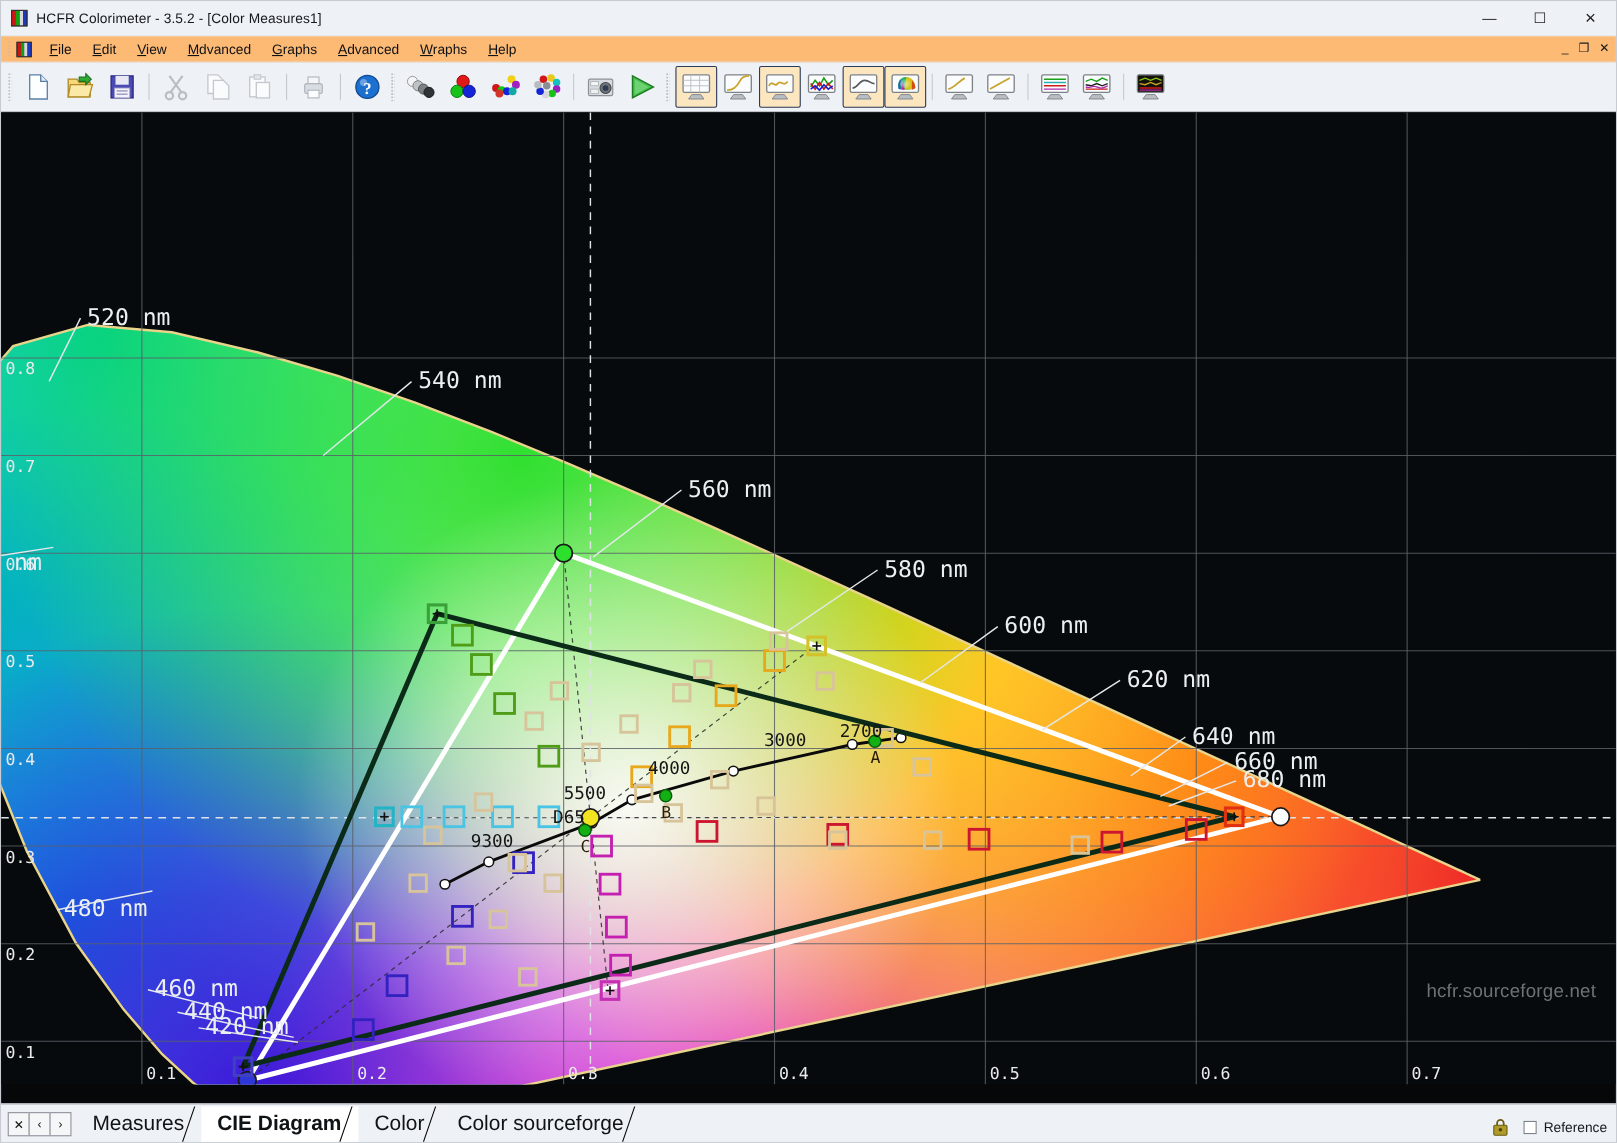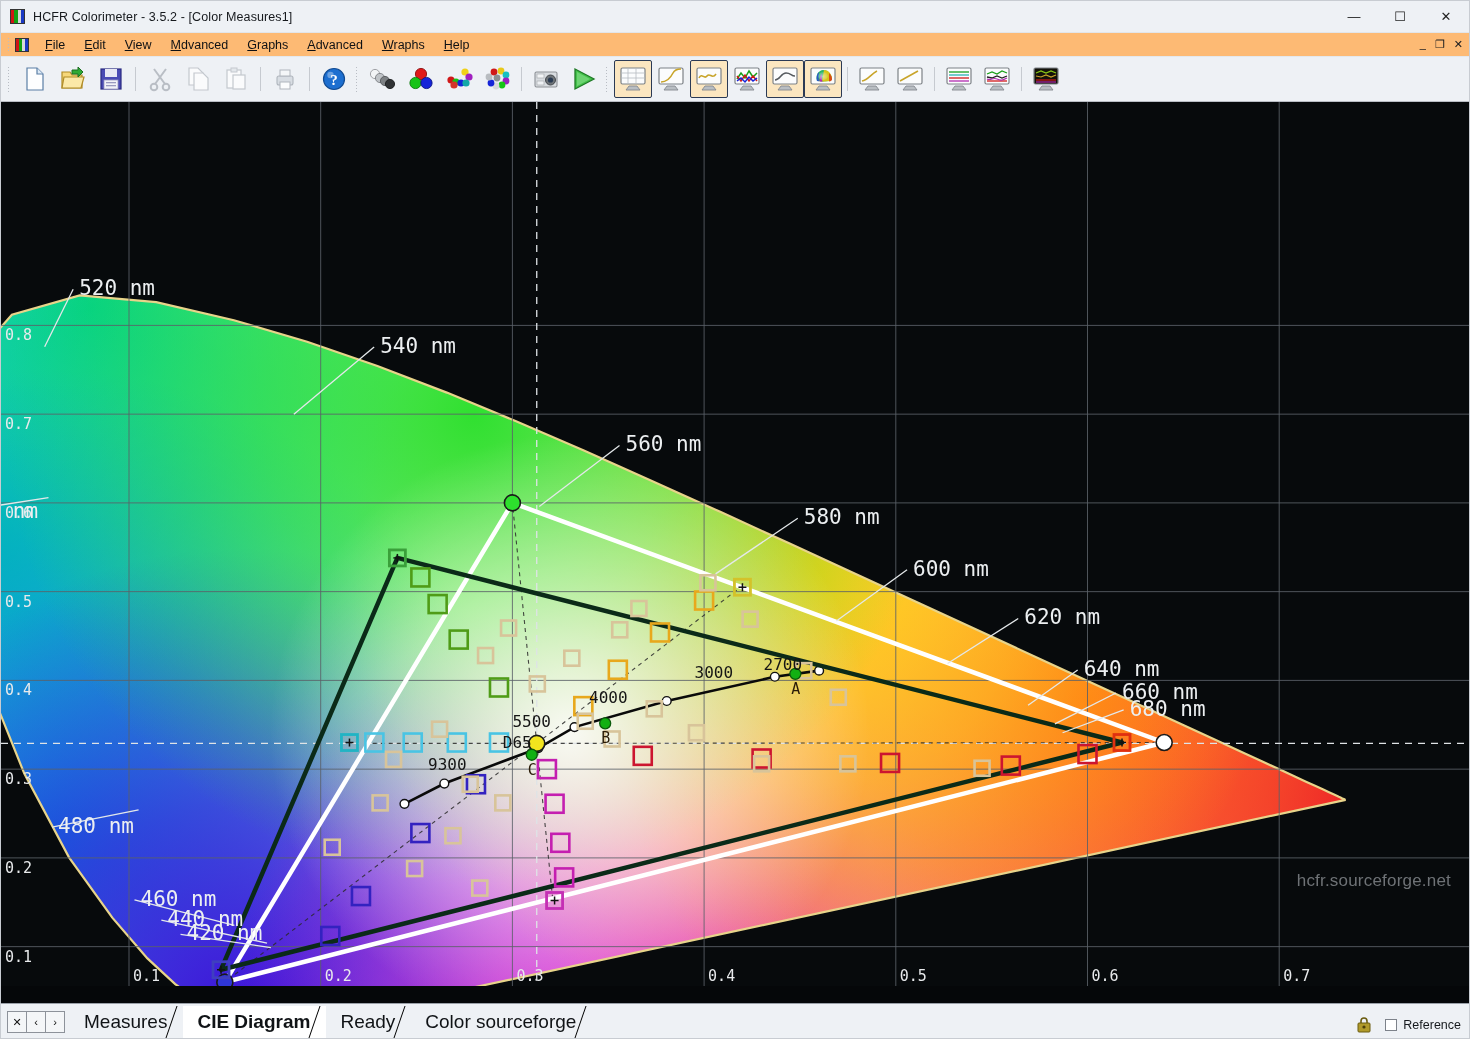--- a/index.html
+++ b/index.html
@@ -73,21 +73,21 @@
   }
   .tbbtn.active{background:#fbe6c0;border:1px solid #2b3a55;}
   .tbbtn svg{display:block;}
 
   
   .chartwrap{
     flex:1 1 auto;position:relative;background:#050709;overflow:hidden;
   }
   .chart-svg{position:absolute;left:0;top:0;}
   .watermark{
-    position:absolute;right:18px;bottom:112px;
+    position:absolute;right:18px;bottom:92px;
     color:#6e7276;font-size:17px;font-family:"Liberation Sans",sans-serif;
     letter-spacing:.2px;
   }
 
   
   .tabstrip{
     height:34px;flex:0 0 34px;background:#eef1f5;display:flex;align-items:flex-end;
     border-top:1px solid #9aa0a8;position:relative;
   }
   .tabnav{display:flex;align-items:center;height:26px;margin:0 0 3px 6px;}
@@ -785,21 +785,21 @@
     <div class="tabs" id="tabs-host">
         <div class="tab">
           <span>Measures</span>
           <span class="slant"></span>
         </div>
         <div class="tab active">
           <span>CIE Diagram</span>
           <span class="slant"></span>
         </div>
         <div class="tab">
-          <span>Ready</span>
+          <span>Color</span>
           <span class="slant"></span>
         </div>
         <div class="tab">
           <span>Color sourceforge</span>
           <span class="slant"></span>
         </div>
       </div>
     <div class="tabright">
       <svg class="lockicon" viewBox="0 0 18 18">
         <rect x="3" y="7" width="12" height="9" rx="1" fill="#b09a2a" stroke="#6b5c10" stroke-width="1"></rect>

